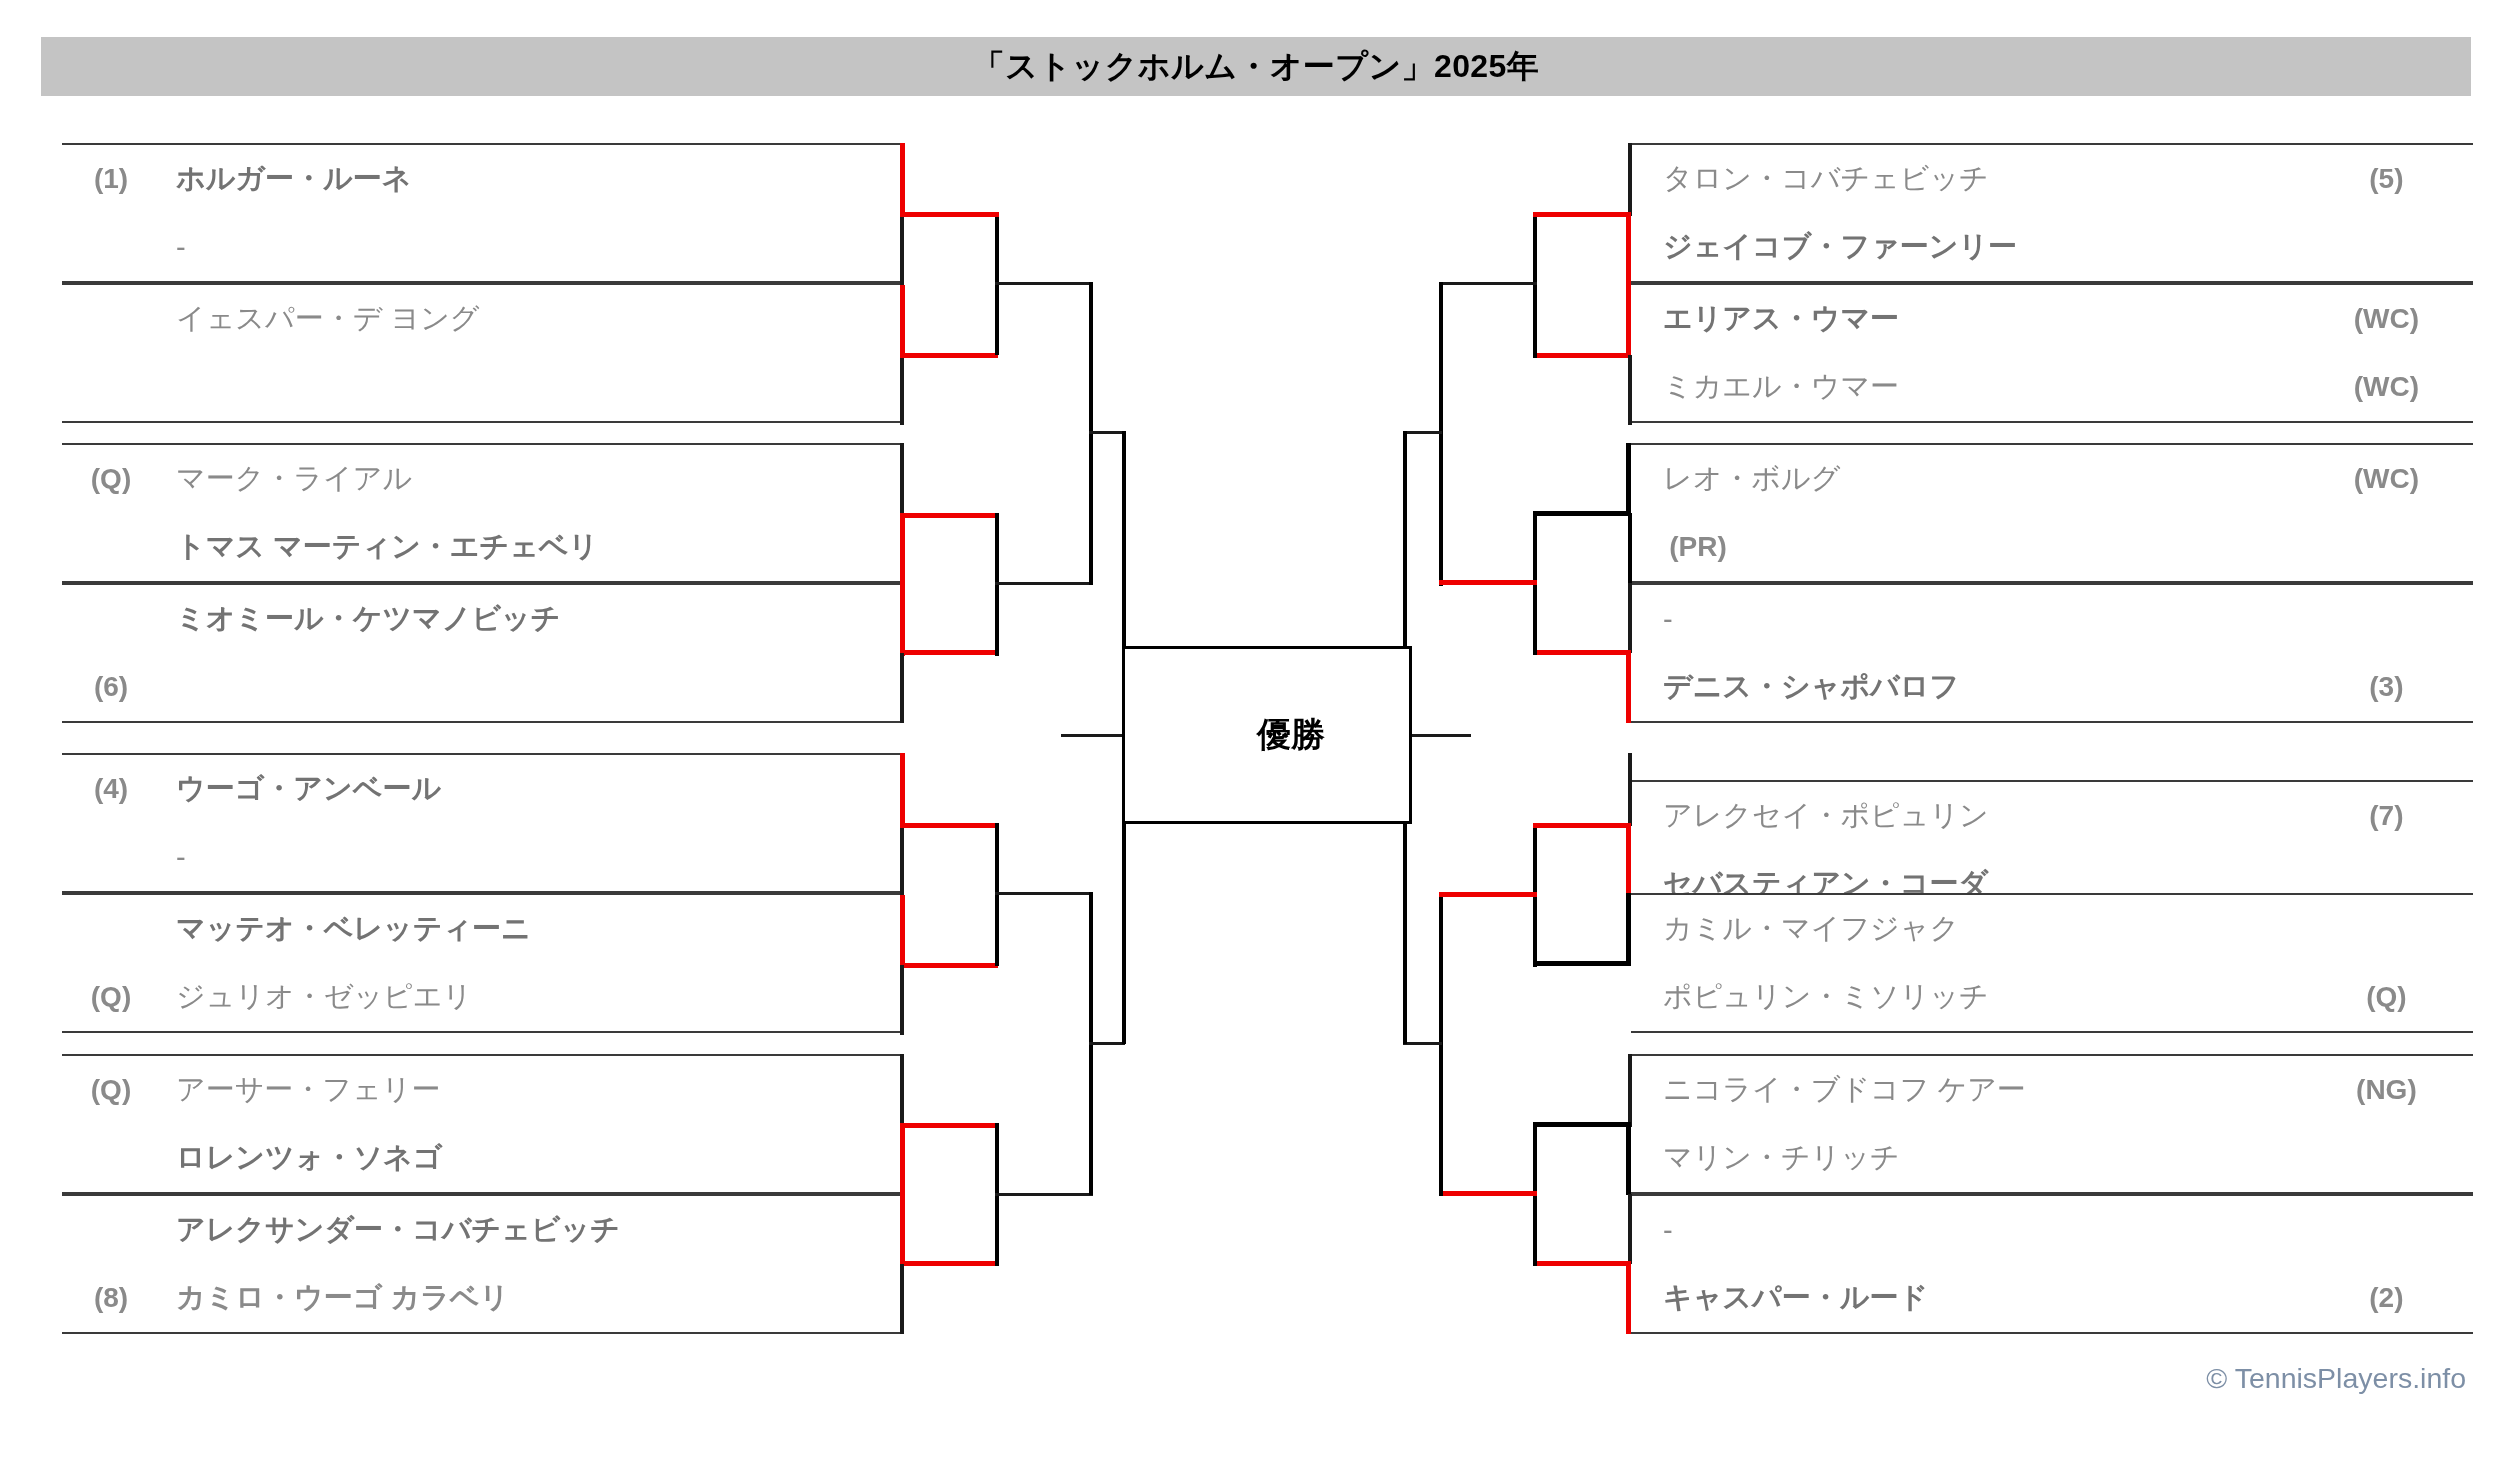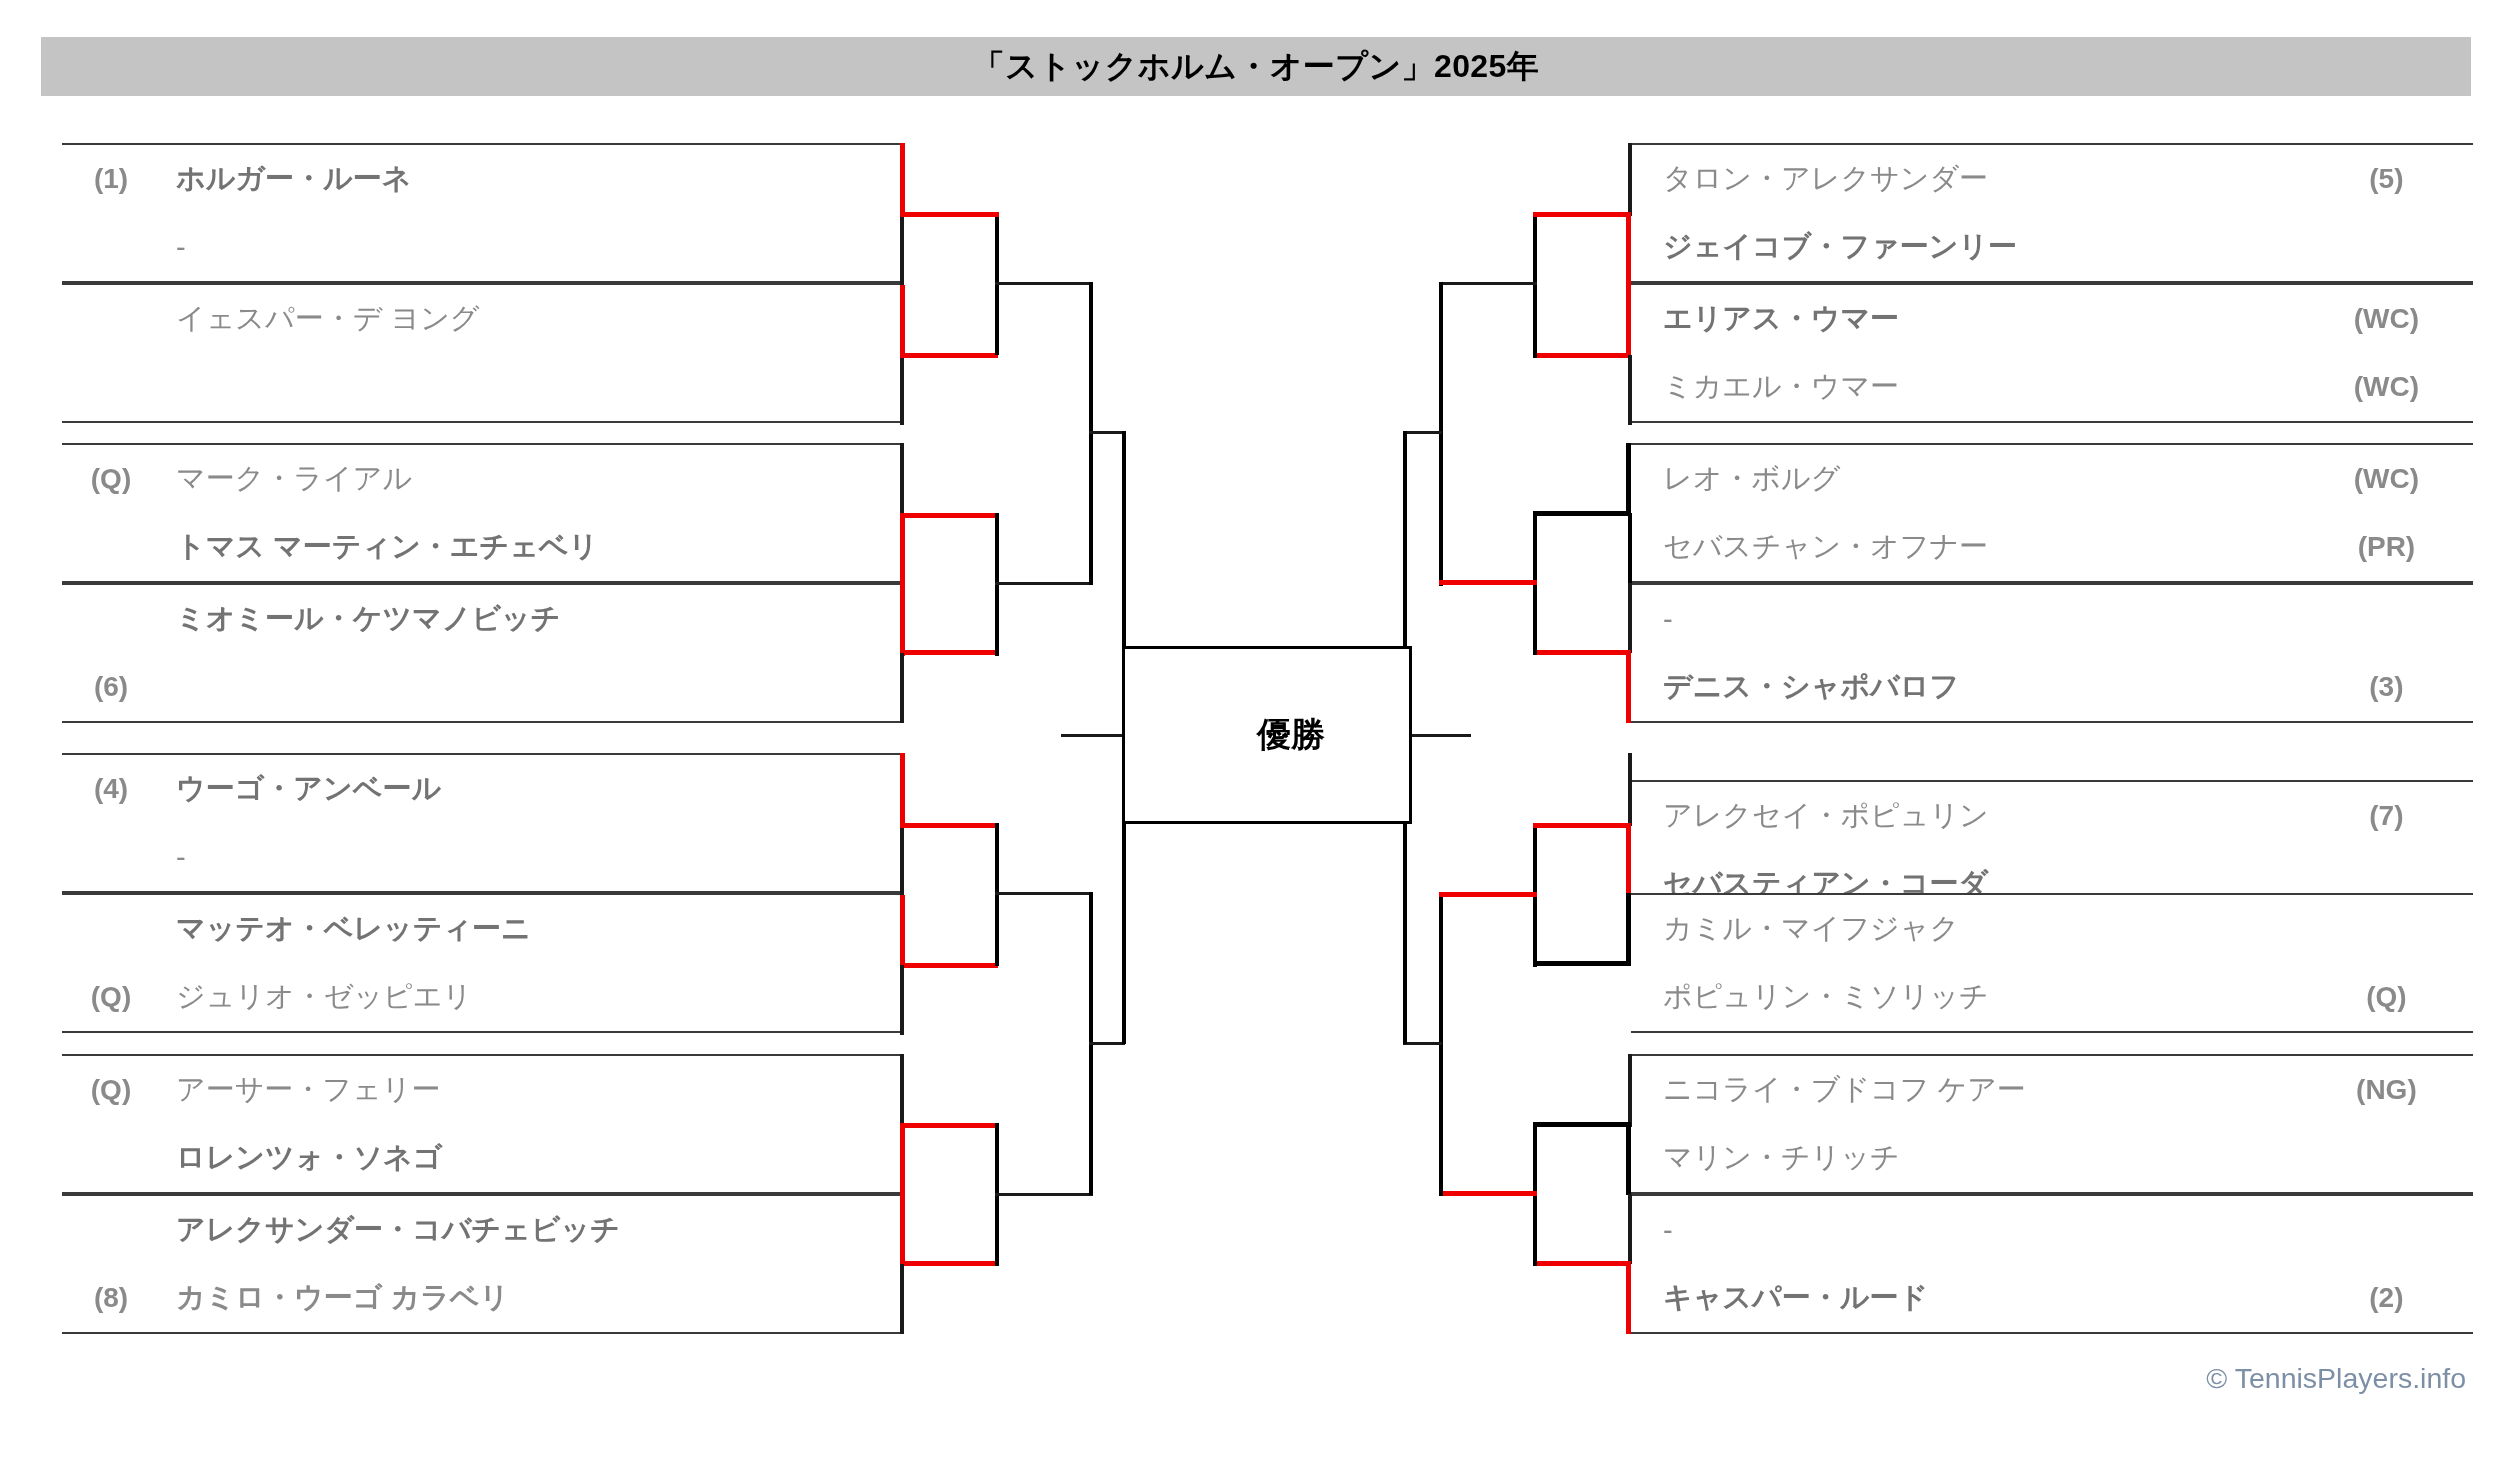--- a/index.html
+++ b/index.html
@@ -160,21 +160,21 @@
       <span class="pname win">アレクサンダー・コバチェビッチ</span>
     </div>
     <div class="slot bot">
       <span class="seed">(8)</span>
       <span class="pname winner-gray">カミロ・ウーゴ カラベリ</span>
     </div>
   </div>
 
   <div class="match R" id="mR1" style="left:1631px;top:143px;width:842px;height:140px;">
     <div class="slot top">
-      <span class="pname lose">タロン・アレクサンダー</span>
+      <span class="pname lose">タロン・コバチェビッチ</span>
       <span class="seed">(5)</span>
     </div>
     <div class="slot bot">
       <span class="pname win">ジェイコブ・ファーンリー</span>
       <span class="seed"></span>
     </div>
   </div>
 
   <div class="match R" id="mR2" style="left:1631px;top:283px;width:842px;height:140px;">
     <div class="slot top">
@@ -186,21 +186,20 @@
       <span class="seed">(WC)</span>
     </div>
   </div>
 
   <div class="match R" id="mR3" style="left:1631px;top:443px;width:842px;height:140px;">
     <div class="slot top">
       <span class="pname lose">レオ・ボルグ</span>
       <span class="seed">(WC)</span>
     </div>
     <div class="slot bot">
-      <span class="pname lose">セバスチャン・オフナー</span>
       <span class="seed">(PR)</span>
     </div>
   </div>
 
   <div class="match R" id="mR4" style="left:1631px;top:583px;width:842px;height:140px;">
     <div class="slot top">
       <span class="pname empty">-</span>
       <span class="seed"></span>
     </div>
     <div class="slot bot">

